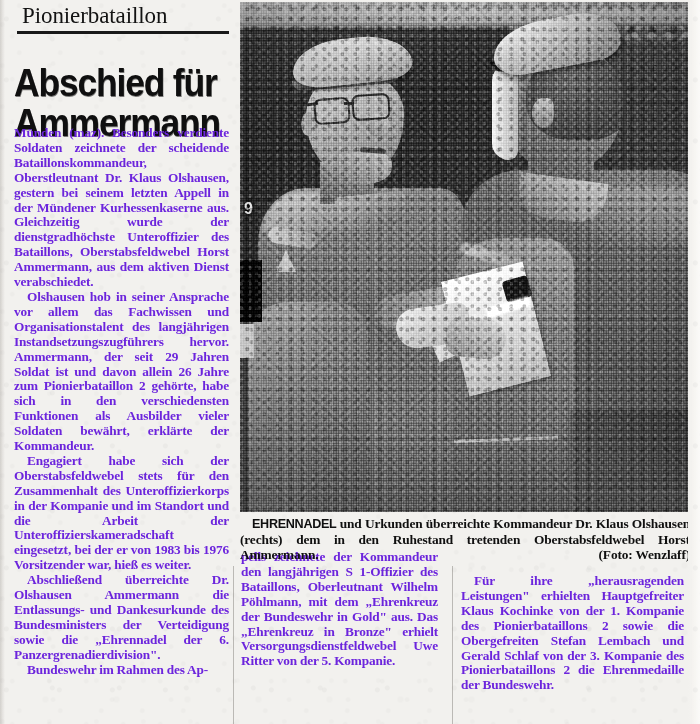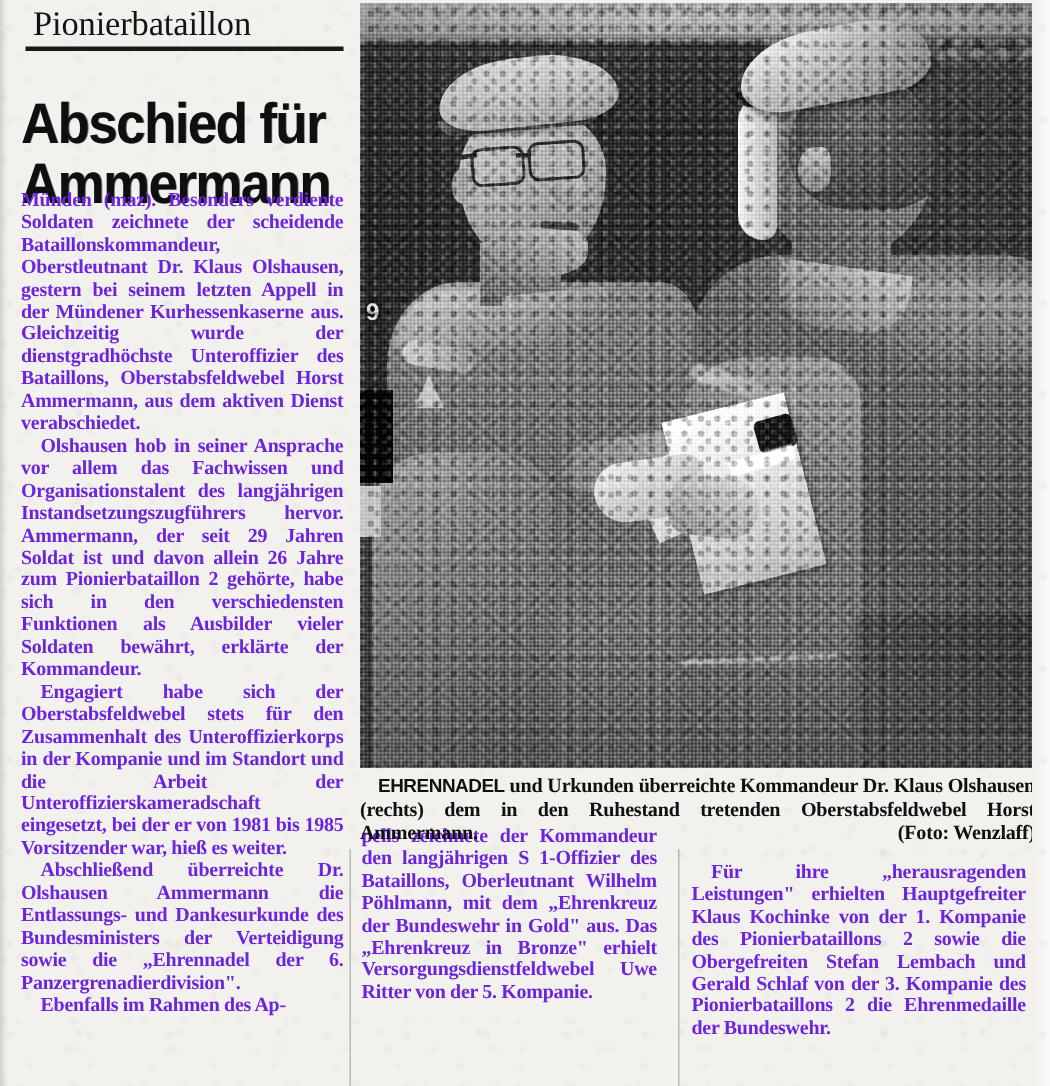--- a/index.html
+++ b/index.html
@@ -564,23 +564,23 @@
     <div class="photo-vig"></div>
   </figure>
 
   <figcaption id="caption">
     <p><span class="cap-lead">EHRENNADEL</span><span> und Urkunden überreichte Kommandeur Dr. Klaus Olshausen (rechts) dem in den Ruhestand tretenden Oberstabsfeldwebel Horst Ammermann.</span> <span class="credit">(Foto: Wenzlaff)</span></p>
   </figcaption>
 
   <div class="col" id="col-left">
     <p class="noindent"><span class="lead">Münden (maz). Besonders verdiente Soldaten zeichnete der scheidende Bataillonskommandeur, Oberstleutnant Dr. Klaus Olshausen, gestern bei seinem letzten Appell in der Mündener Kurhessenkaserne aus. Gleichzeitig wurde der dienstgradhöchste Unteroffizier des Bataillons, Oberstabsfeldwebel Horst Ammermann, aus dem aktiven Dienst verabschiedet.</span></p>
     <p>Olshausen hob in seiner Ansprache vor allem das Fachwissen und Organisationstalent des langjährigen Instandsetzungszugführers hervor. Ammermann, der seit 29 Jahren Soldat ist und davon allein 26 Jahre zum Pionierbataillon 2 gehörte, habe sich in den verschiedensten Funktionen als Ausbilder vieler Soldaten bewährt, erklärte der Kommandeur.</p>
-    <p>Engagiert habe sich der Oberstabsfeldwebel stets für den Zusammenhalt des Unteroffizierkorps in der Kompanie und im Standort und die Arbeit der Unteroffizierskameradschaft eingesetzt, bei der er von 1981 bis 1985 Vorsitzender war, hieß es weiter.</p>
+    <p>Engagiert habe sich der Oberstabsfeldwebel stets für den Zusammenhalt des Unteroffizierkorps in der Kompanie und im Standort und die Arbeit der Unteroffizierskameradschaft eingesetzt, bei der er von 1983 bis 1976 Vorsitzender war, hieß es weiter.</p>
     <p>Abschließend überreichte Dr. Olshausen Ammermann die Entlassungs- und Dankesurkunde des Bundesministers der Verteidigung sowie die „Ehrennadel der 6. Panzergrenadierdivision".</p>
-    <p>Ebenfalls im Rahmen des Ap-</p>
+    <p>Bundeswehr im Rahmen des Ap-</p>
   </div>
 
   <div class="col-rule" id="rule-1"></div>
   <div class="col-rule" id="rule-2"></div>
 
   <div class="col" id="col-mid-bottom">
     <p class="noindent">pells zeichnete der Kommandeur den langjährigen S 1-Offizier des Bataillons, Oberleutnant Wilhelm Pöhlmann, mit dem „Ehrenkreuz der Bundeswehr in Gold" aus. Das „Ehrenkreuz in Bronze" erhielt Versorgungsdienstfeldwebel Uwe Ritter von der 5. Kompanie.</p>
   </div>
 
   <div class="col" id="col-right-bottom">

